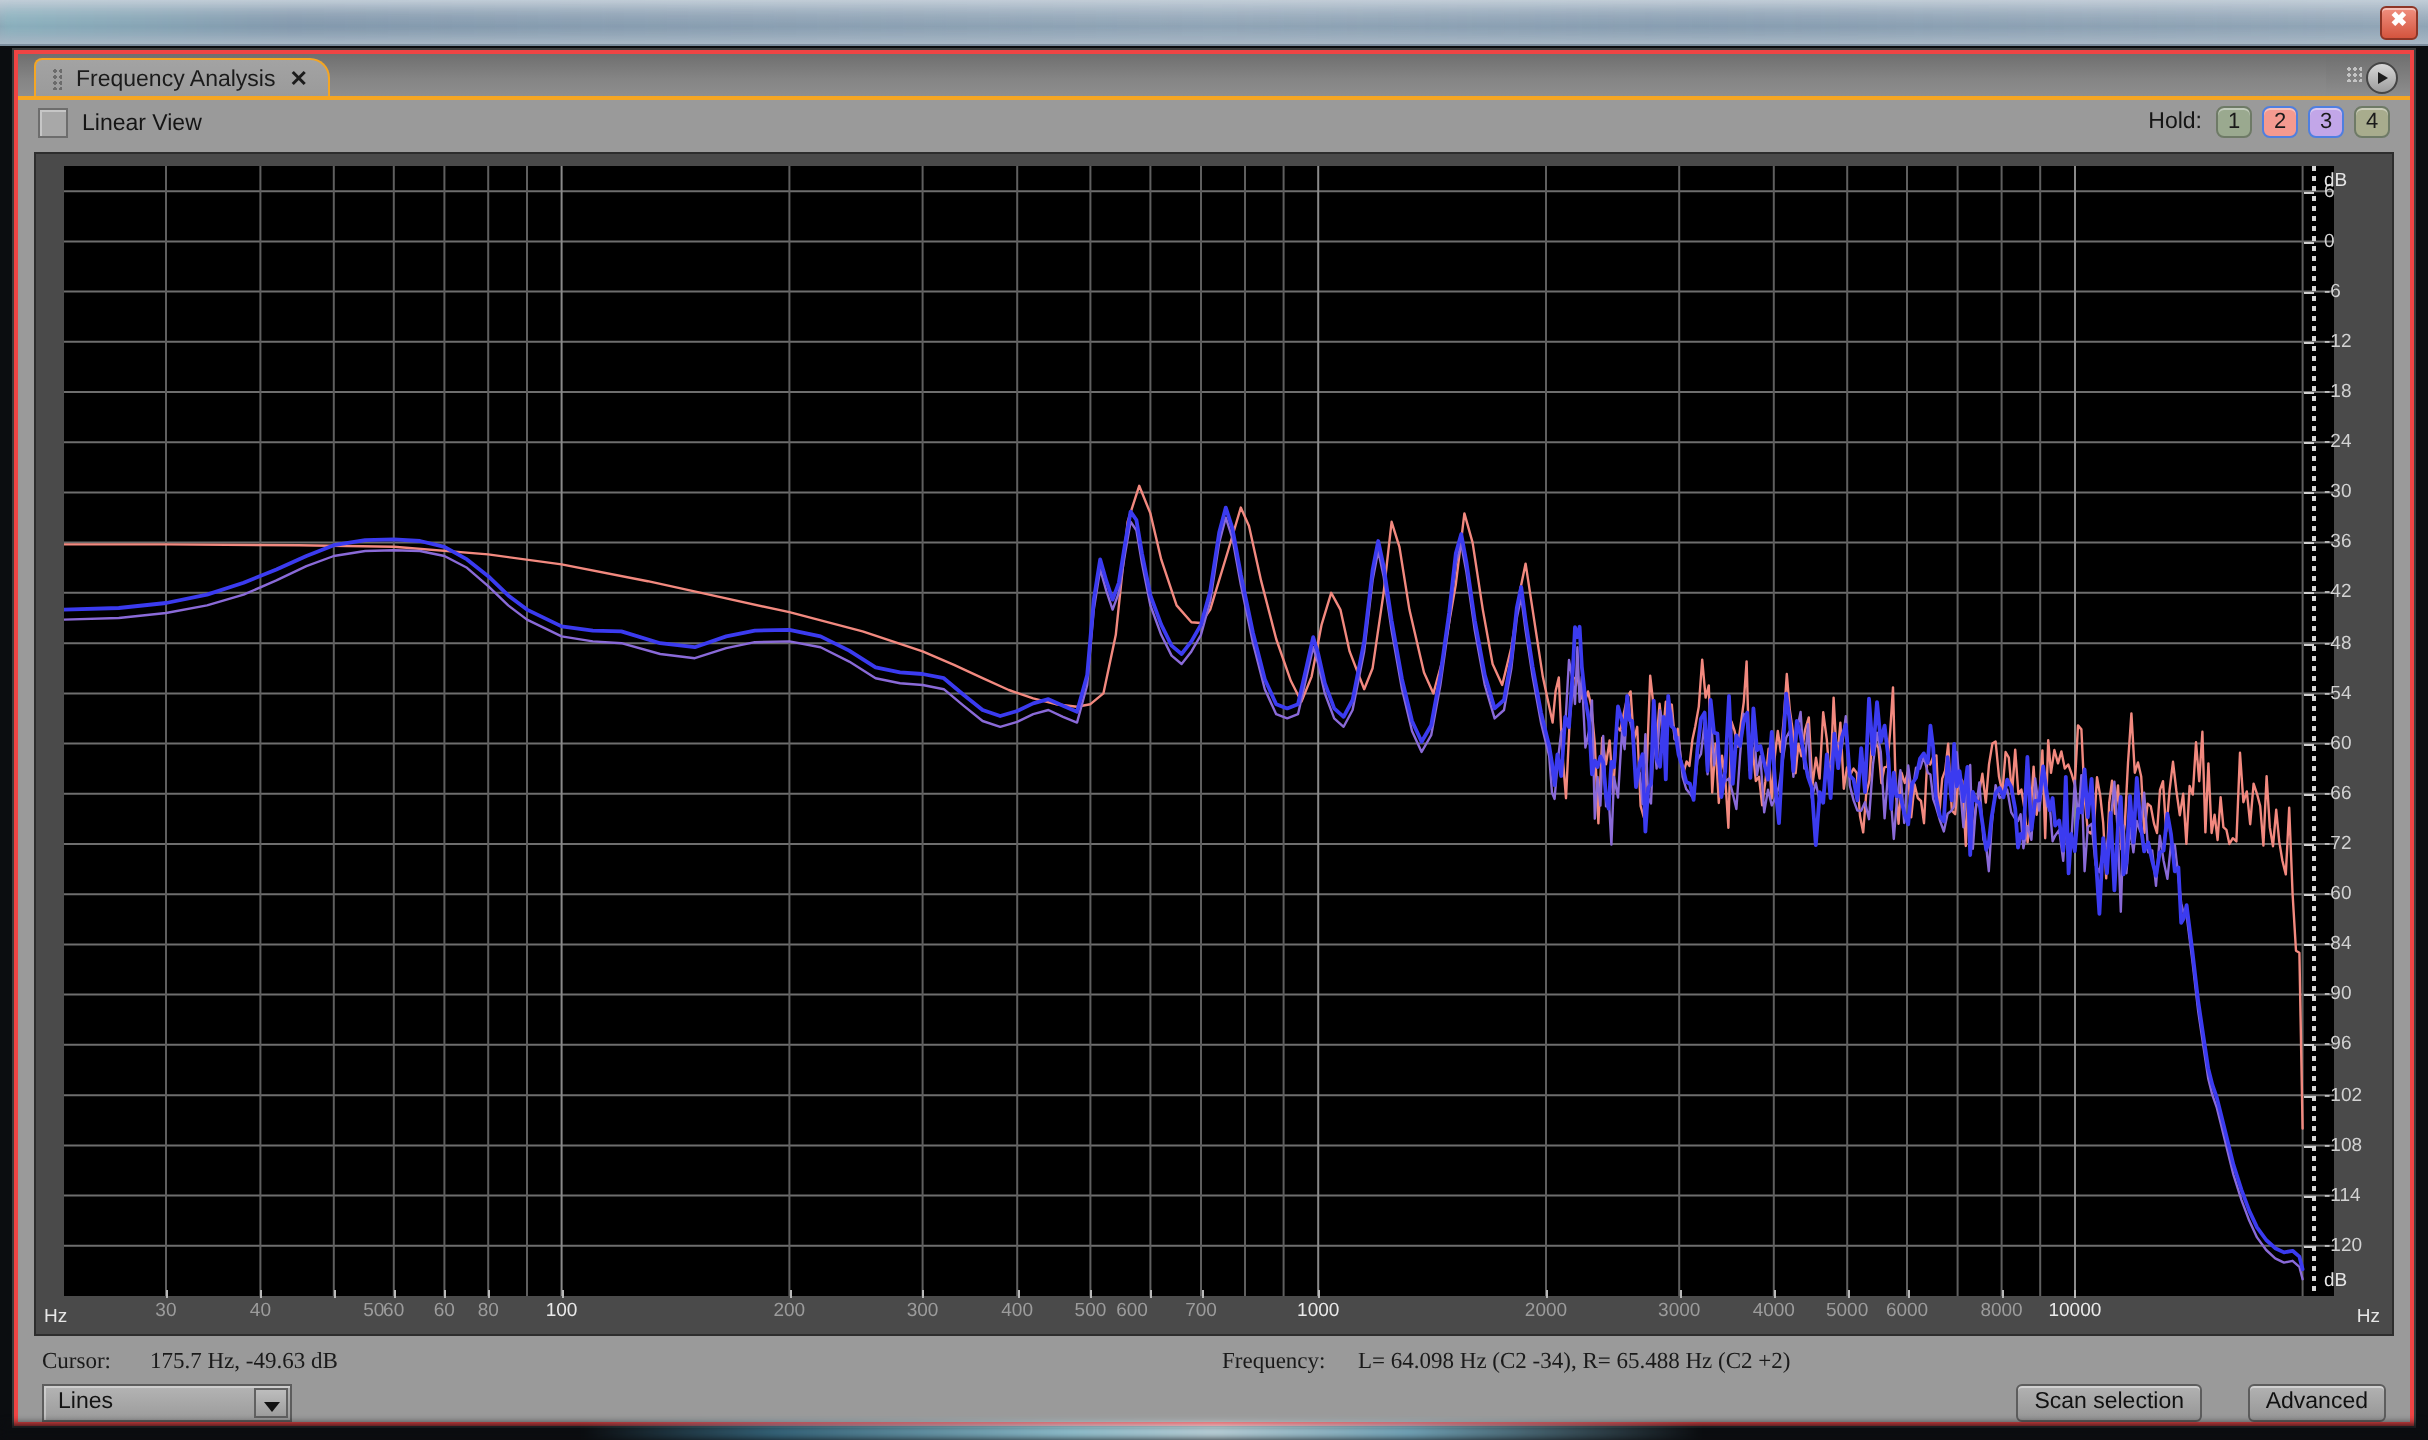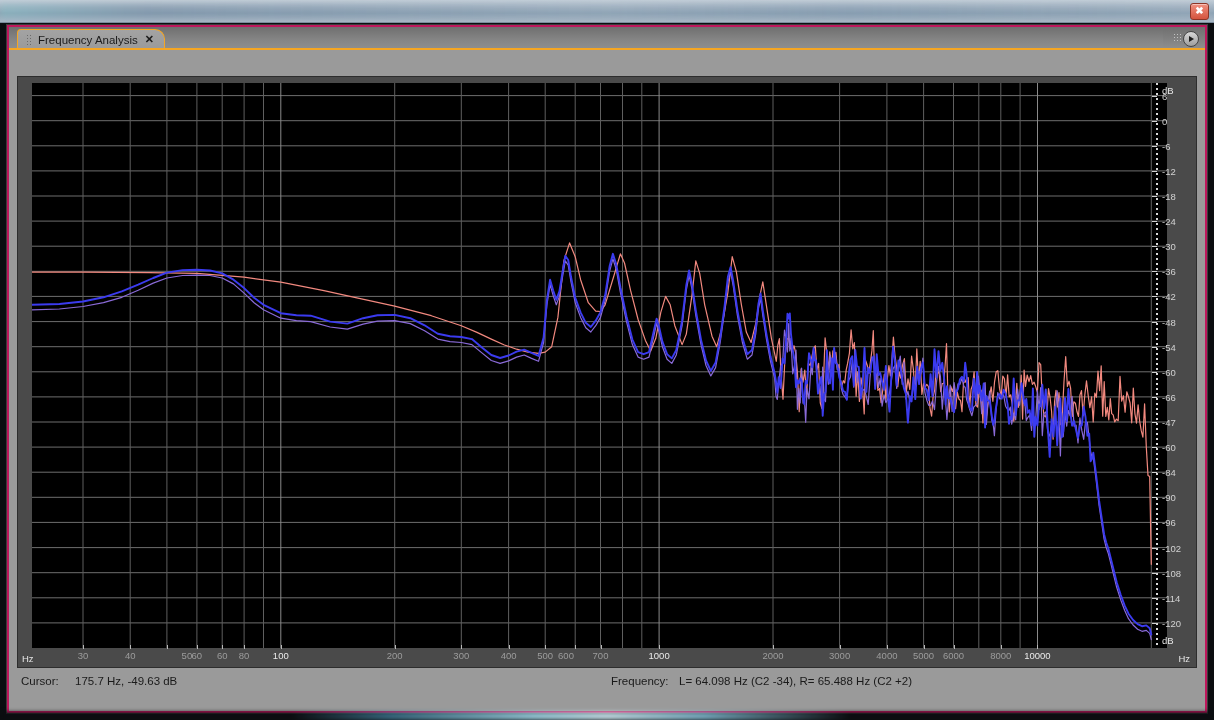--- a/index.html
+++ b/index.html
@@ -25,21 +25,21 @@
     position:absolute;right:5px;top:3px;width:17px;height:15px;border-radius:3px;
     background:linear-gradient(to bottom,#f09080,#d4543e);
     border:1px solid #8d3526;box-shadow:inset 0 1px 0 rgba(255,255,255,.45);
     color:#fff;font-size:10px;line-height:14px;text-align:center;font-weight:bold;
     cursor:pointer;
   }
 
   
   .panel{
     position:absolute;left:6px;top:24px;width:1202px;height:690px;
-    background:#be185d;
+    background:#ef4444;
     border:1px solid #3c3c3c;
     box-sizing:border-box;
   }
   .panel-inner{
     position:absolute;left:2px;top:2px;width:1196px;height:684px;
     background:#9a9a9a;
     box-sizing:border-box;
   }
 
   
@@ -142,21 +142,21 @@
     white-space:nowrap;
   }
   .xtick.major{color:#eaeaea;text-align:right;}
   .xnub{position:absolute;top:-2px;width:1px;height:4px;background:#b9b9b9;}
   .axis-corner-l{position:absolute;left:4px;bottom:3px;font-size:9.5px;color:#e6e6e6;}
   .axis-corner-r{position:absolute;right:6px;bottom:3px;font-size:9.5px;color:#e6e6e6;}
   .axis-corner-tr{position:absolute;right:6px;top:2px;font-size:9.5px;color:#e6e6e6;}
 
   
   .statusrow{
-    position:absolute;left:0;top:645px;width:1196px;height:22px;
+    position:absolute;left:0;top:645px;width:1196px;height:22px;font-family:Liberation Serif, serif;
   }
   .cursor-label{position:absolute;left:12px;top:3px;font-size:11.5px;color:#1a1a1a;}
   .cursor-value{position:absolute;left:66px;top:3px;font-size:11.5px;color:#1a1a1a;}
   .freq-label{position:absolute;left:602px;top:3px;font-size:11.5px;color:#1a1a1a;}
   .freq-value{position:absolute;left:670px;top:3px;font-size:11.5px;color:#1a1a1a;}
 
   .bottomrow{
     position:absolute;left:0;top:667px;width:1196px;height:17px;
   }
   .combo{
@@ -211,20 +211,33 @@
           <span class="tab-label">Frequency Analysis</span>
           <span class="tab-close">✕</span>
         </div>
         <div class="tab-rightcap">
           <span class="cap-dots"></span>
           <span class="play-circle"></span>
         </div>
         <div class="tab-underline"></div>
       </div>
 
+      <div class="toolrow">
+        <div class="chk-wrap">
+          <span class="chk"></span>
+          <span class="chk-label">Linear View</span>
+        </div>
+        <div class="hold-wrap">
+          <span class="hold-label">Hold:</span>
+          <span class="hold-btn" id="hb0" style="background: rgb(154, 169, 143); border-color: rgb(110, 122, 102);">1</span>
+          <span class="hold-btn" id="hb1" style="background: rgb(244, 154, 144); border-color: rgb(79, 127, 224);">2</span>
+          <span class="hold-btn" id="hb2" style="background: rgb(194, 166, 232); border-color: rgb(79, 127, 224);">3</span>
+          <span class="hold-btn" id="hb3" style="background: rgb(168, 172, 141); border-color: rgb(110, 122, 102);">4</span>
+        </div>
+      </div>
 
       <div class="graph-frame">
         <div class="plot">
           <svg id="plot-svg" width="1135" height="565" viewBox="0 0 1135 565">
               <line x1="0" y1="12.6" x2="1135" y2="12.6" stroke="#6e6e6e" stroke-width="1"></line>
               <line x1="0" y1="37.7" x2="1135" y2="37.7" stroke="#6e6e6e" stroke-width="1"></line>
               <line x1="0" y1="62.8" x2="1135" y2="62.8" stroke="#6e6e6e" stroke-width="1"></line>
               <line x1="0" y1="87.9" x2="1135" y2="87.9" stroke="#6e6e6e" stroke-width="1"></line>
               <line x1="0" y1="113.0" x2="1135" y2="113.0" stroke="#6e6e6e" stroke-width="1"></line>
               <line x1="0" y1="138.1" x2="1135" y2="138.1" stroke="#6e6e6e" stroke-width="1"></line>
@@ -298,21 +311,21 @@
               <div class="ytick" style="top: 213.444px;">-42</div>
               <div class="ynub" style="top: 213.444px;"></div>
               <div class="ytick" style="top: 238.556px;">-48</div>
               <div class="ynub" style="top: 238.556px;"></div>
               <div class="ytick" style="top: 263.667px;">-54</div>
               <div class="ynub" style="top: 263.667px;"></div>
               <div class="ytick" style="top: 288.778px;">-60</div>
               <div class="ynub" style="top: 288.778px;"></div>
               <div class="ytick" style="top: 313.889px; text-align: right;">-66</div>
               <div class="ynub" style="top: 313.889px;"></div>
-              <div class="ytick" style="top: 339px;">-47</div>
+              <div class="ytick" style="top: 339px;">-72</div>
               <div class="ynub" style="top: 339px;"></div>
               <div class="ytick" style="top: 364.111px;">-60</div>
               <div class="ynub" style="top: 364.111px;"></div>
               <div class="ytick" style="top: 389.222px;">-84</div>
               <div class="ynub" style="top: 389.222px;"></div>
               <div class="ytick" style="top: 414.333px;">-90</div>
               <div class="ynub" style="top: 414.333px;"></div>
               <div class="ytick" style="top: 439.444px;">-96</div>
               <div class="ynub" style="top: 439.444px;"></div>
               <div class="ytick" style="top: 464.556px;">-102</div>
@@ -377,18 +390,26 @@
         <div class="axis-corner-r">Hz</div>
       </div>
 
       <div class="statusrow">
         <span class="cursor-label">Cursor:</span>
         <span class="cursor-value">175.7 Hz, -49.63 dB</span>
         <span class="freq-label">Frequency:</span>
         <span class="freq-value">L= 64.098 Hz (C2 -34), R= 65.488 Hz (C2 +2)</span>
       </div>
 
+      <div class="bottomrow">
+        <div class="combo">
+          <span class="combo-text">Lines</span>
+          <span class="combo-arrow"></span>
+        </div>
+        <div class="btn btn-scan">Scan selection</div>
+        <div class="btn btn-adv">Advanced</div>
+      </div>
 
     </div>
   </div>
 
   <div class="botglow"></div>
 </div>
 
 </body></html>

